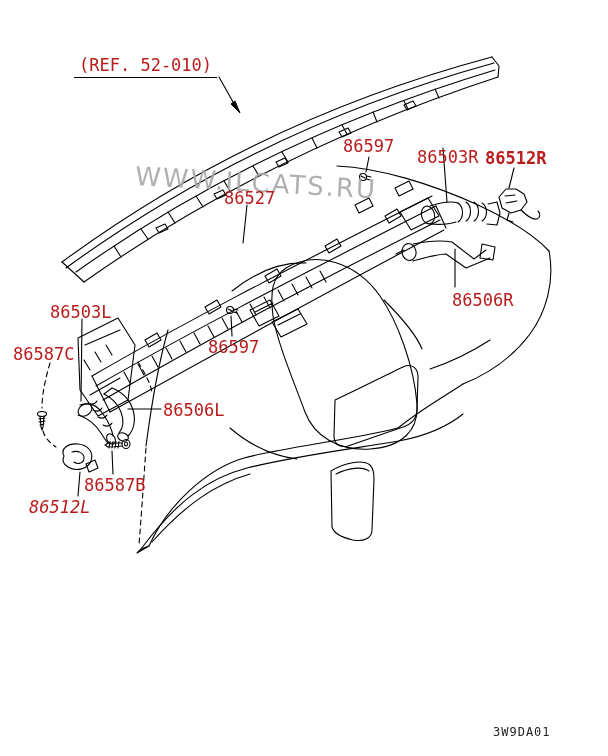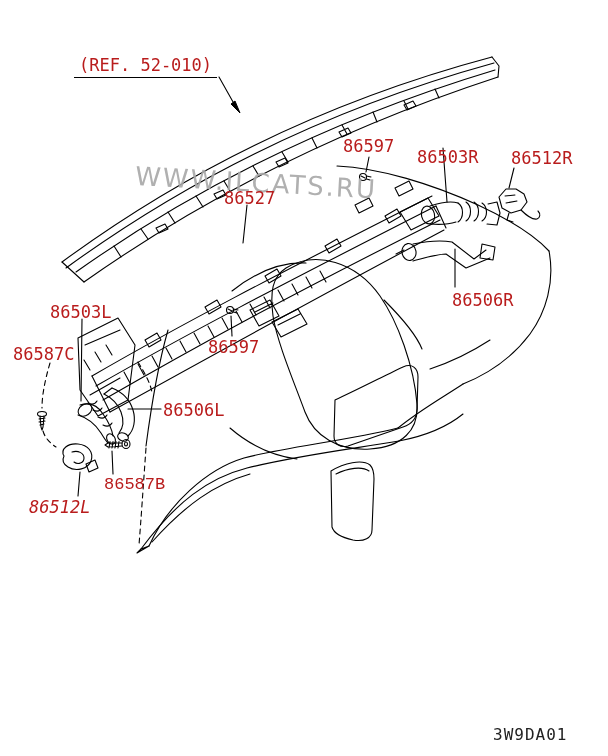--- a/index.html
+++ b/index.html
@@ -1,21 +1,21 @@
 <!DOCTYPE html>
 <html><head>
 <meta charset="utf-8">
 <style>
   html,body{margin:0;padding:0;background:#ffffff;}
   .canvas{position:relative;width:608px;height:756px;background:#fff;overflow:hidden;
           font-family:"DejaVu Sans Mono","Liberation Mono",monospace;}
   .art{position:absolute;left:0;top:0;}
   .plabel{position:absolute;font-size:17px;line-height:1.1;color:#b91c1c;white-space:nowrap;}
   .ref{padding:0 5px 2px 5px;border-bottom:1.5px solid #000;}
-  .code{position:absolute;font-size:16px;color:#222;letter-spacing:1px;}
+  .code{position:absolute;font-size:12px;color:#222;letter-spacing:1px;}
   .watermark{position:absolute;left:136px;top:161px;font-family:"DejaVu Sans","Liberation Sans",sans-serif;
              font-size:26px;letter-spacing:2px;color:#a8a8a8;opacity:.9;
              transform:rotate(3.2deg);transform-origin:left top;}
 </style>
 </head>
 <body>
 
 <div class="canvas">
 
   <svg class="art" width="608" height="756" viewBox="0 0 608 756">
@@ -152,24 +152,24 @@
     </g>
 
     <path d="M 240,113 L 231,104 L 235,101 Z" fill="#000" stroke="#000"></path>
   </svg>
 
   <div class="watermark">WWW.ILCATS.RU</div>
 
   <div class="plabel ref" style="left:74px;top:56px;">(REF. 52-010)</div>
   <div class="plabel" style="left:343px;top:137px;">86597</div>
   <div class="plabel" style="left:417px;top:128px;margin-top:20px;">86503R</div>
-  <div class="plabel" style="left:511px;top:149px;">86512R</div>
+  <div class="plabel" style="left:485px;top:149px;font-weight:bold;">86512R</div>
   <div class="plabel" style="left:224px;top:189px;">86527</div>
   <div class="plabel" style="left:423px;top:291px;margin-left:29px;">86506R</div>
   <div class="plabel" style="left:50px;top:303px;">86503L</div>
   <div class="plabel" style="left:13px;top:345px;">86587C</div>
   <div class="plabel" style="left:208px;top:338px;">86597</div>
   <div class="plabel" style="left:163px;top:401px;text-align:center;">86506L</div>
-  <div class="plabel" style="left:104px;top:476px;font-family:Liberation Mono, monospace;">86587B</div>
+  <div class="plabel" style="left:84px;top:476px;">86587B</div>
   <div class="plabel" style="left:29px;top:498px;font-style:italic;">86512L</div>
 
   <div class="code" style="left:493px;top:725px;">3W9DA01</div>
 </div>
 
 </body></html>

